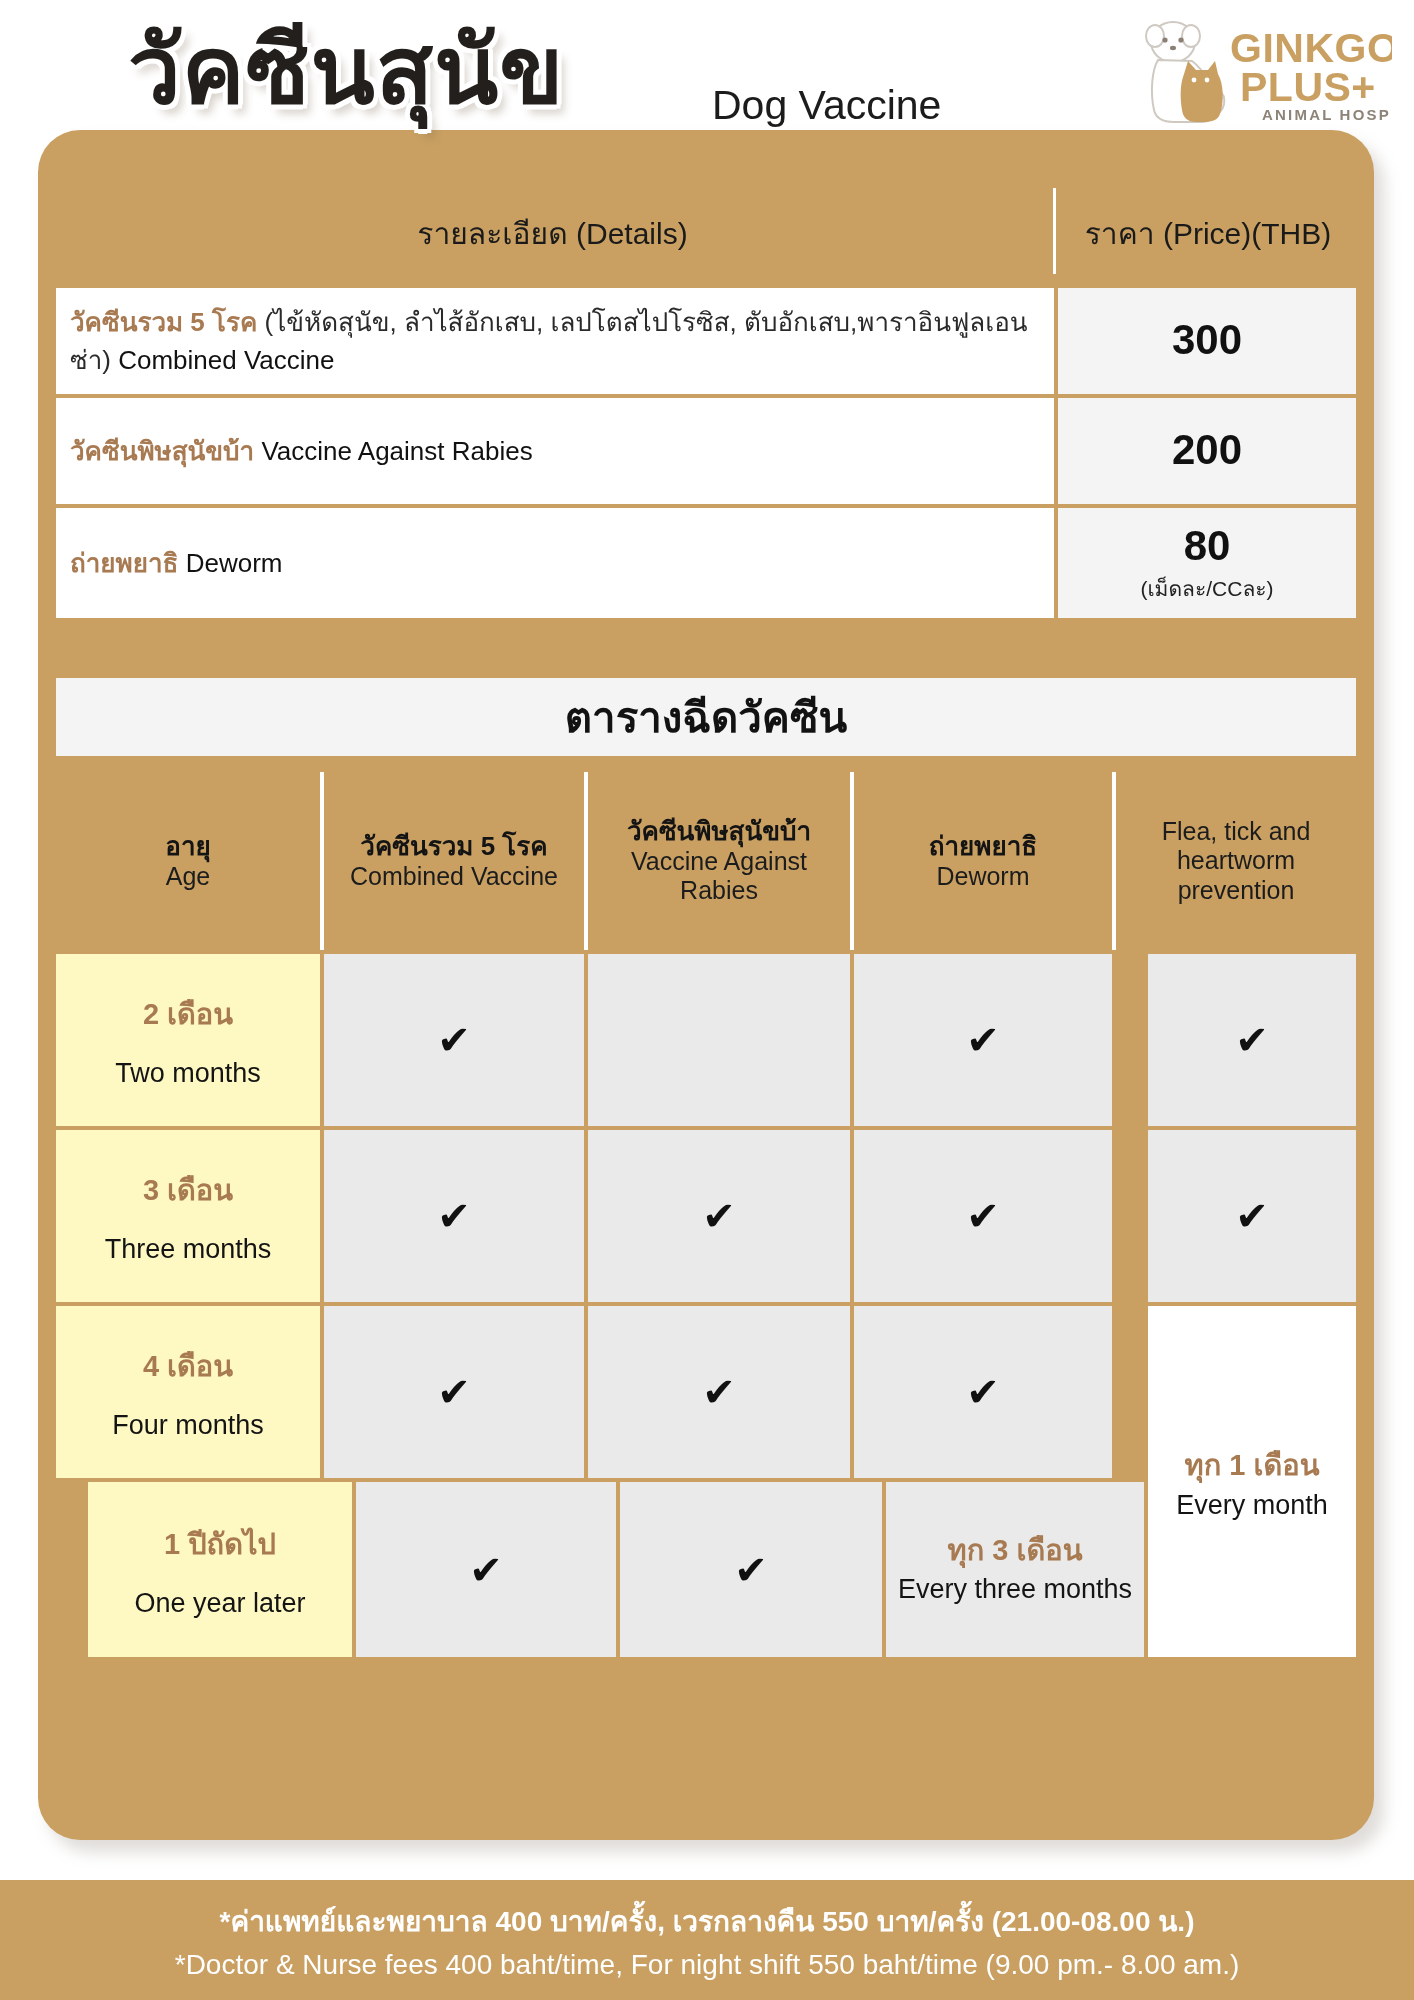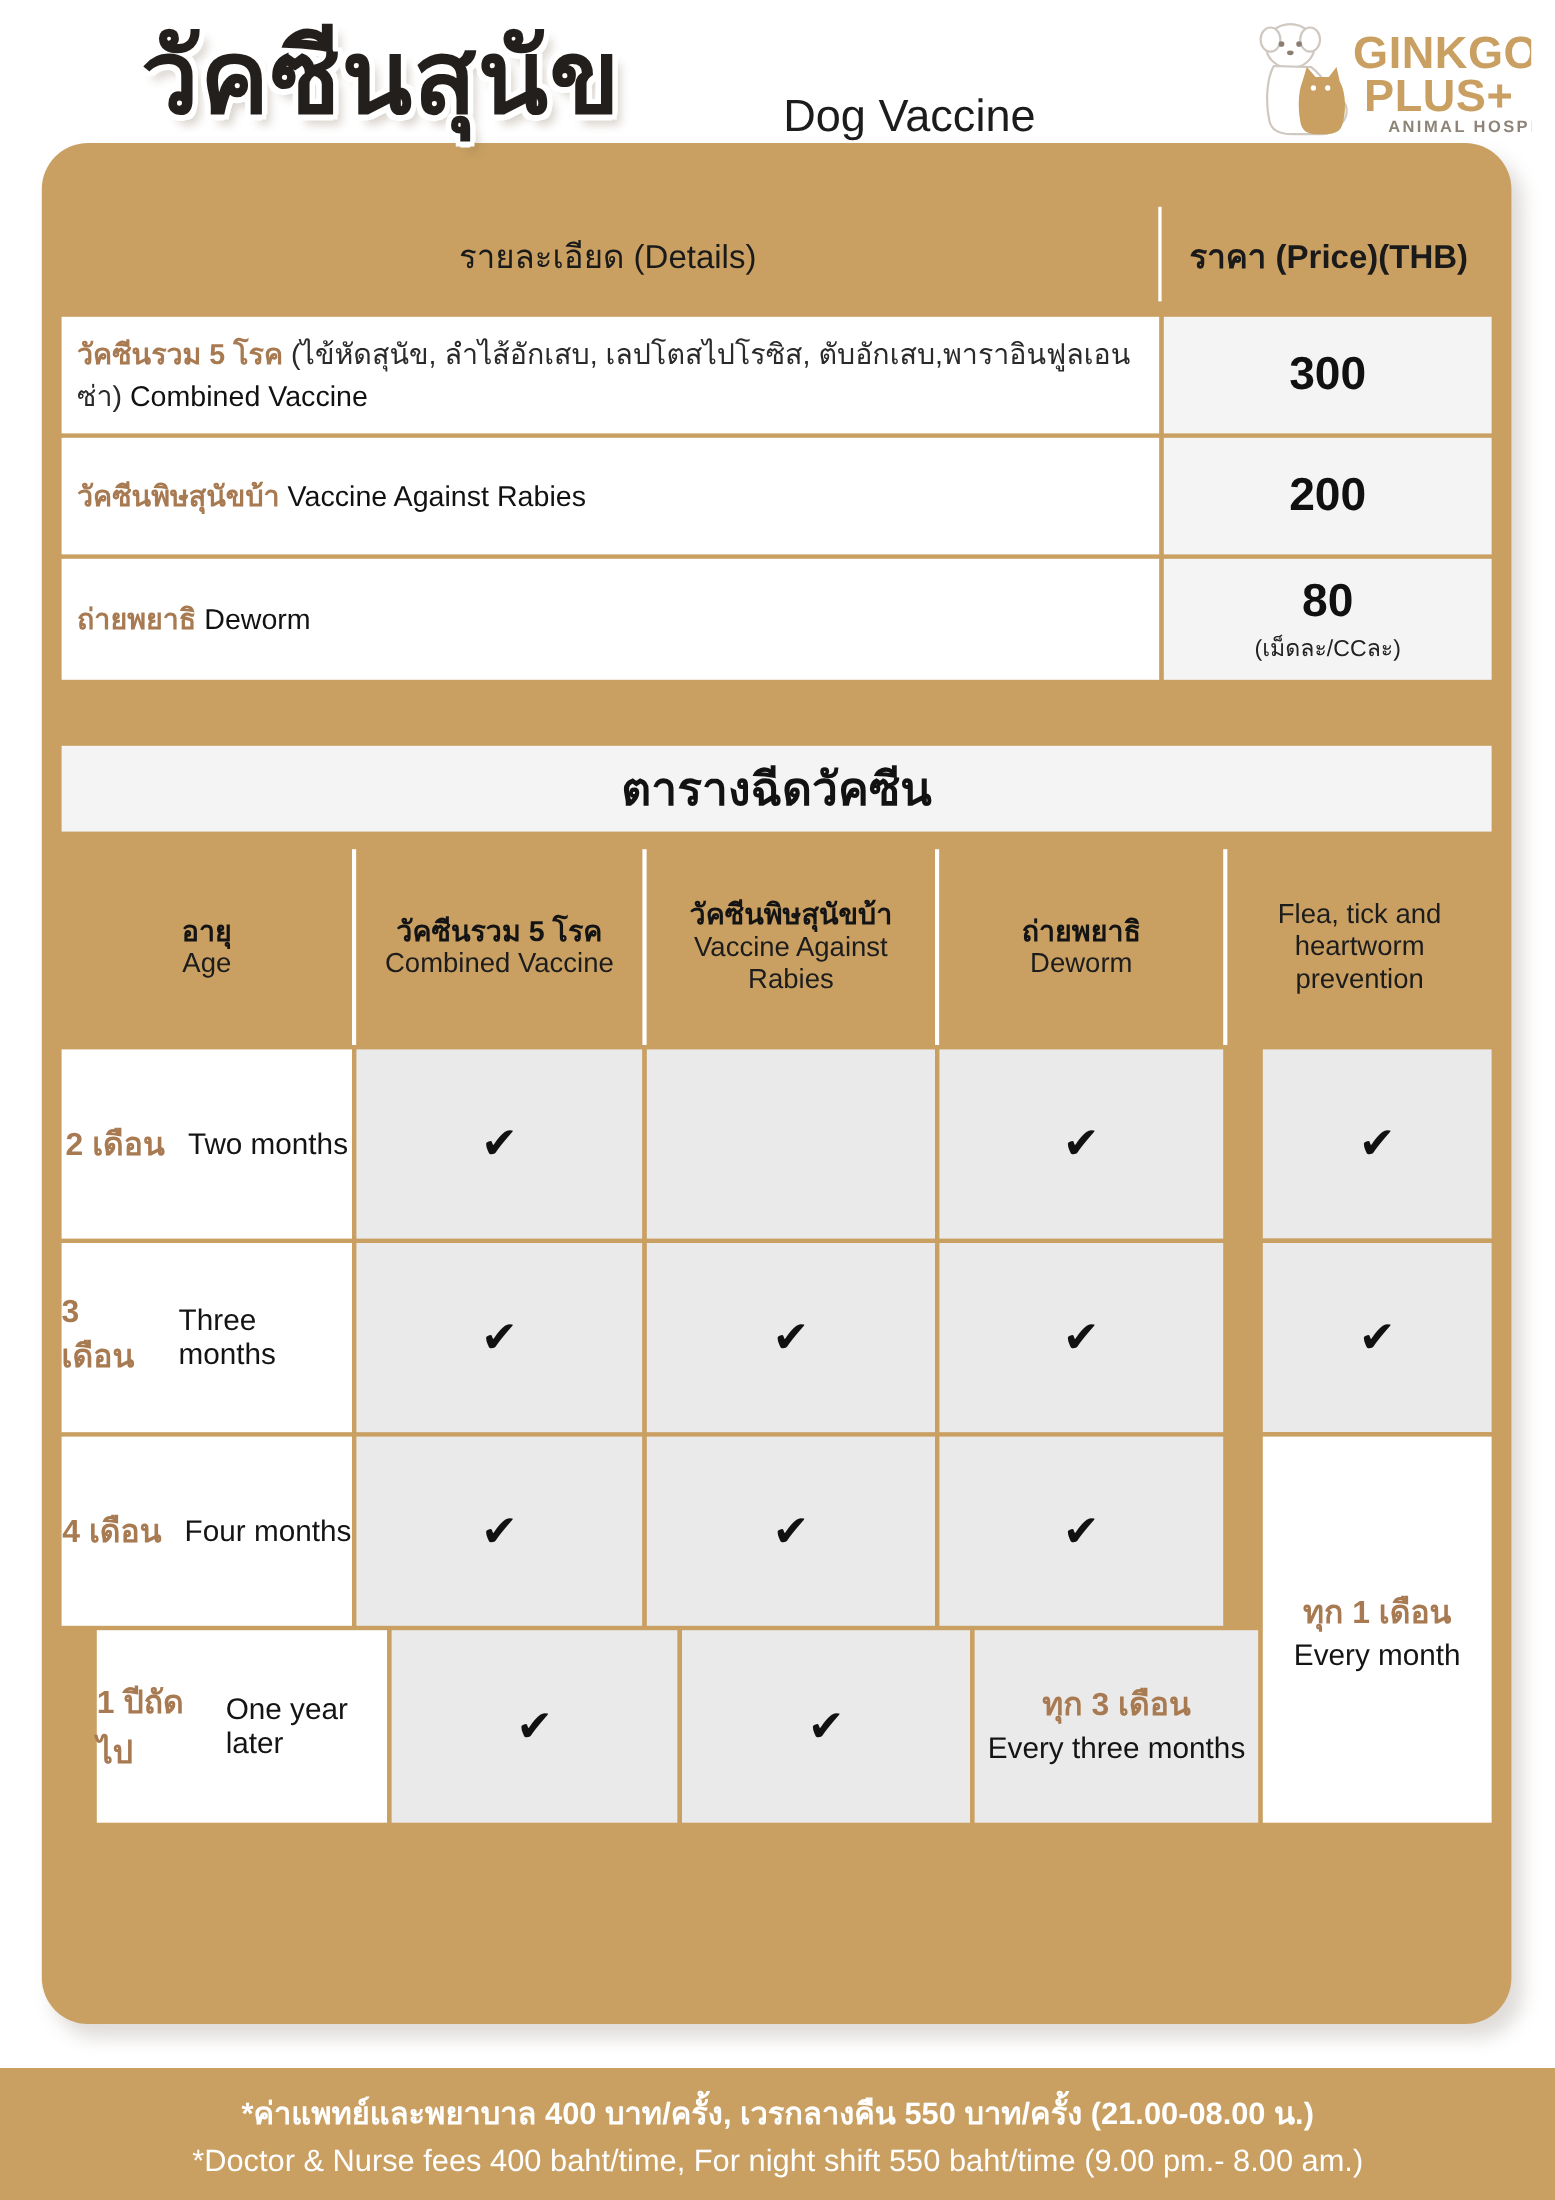--- a/index.html
+++ b/index.html
@@ -105,21 +105,20 @@
     background: #ffffff;
     margin: 6px 0 10px 0;
   }
   .price-head .ph-price {
     flex: 1;
     display: flex;
     align-items: center;
     justify-content: center;
     font-size: 30px;
     color: #1a1a1a;
-    font-weight: bold;
   }
 
   .price-rows {
     border: 4px solid #c9a062;
     background: #c9a062;
   }
   .price-row {
     display: flex;
     min-height: 110px;
     border-bottom: 4px solid #c9a062;
@@ -224,23 +223,23 @@
   .s-left { flex: 0 0 1046px; }
   .s-right { flex: 1; display: flex; flex-direction: column; }
 
   .s-brow { display: flex; }
   .r1 { height: 172px; }
   .r2 { height: 172px; }
   .r3 { height: 172px; }
   .r4 { height: 175px; padding-left: 32px; }
 
   .cell-age {
-    background: #ffffff;
-    display: flex;
-    flex-direction: row;
+    background: #fef9c3;
+    display: flex;
+    flex-direction: column;
     align-items: center;
     justify-content: center;
     gap: 21px;
   }
   .cell-age .age-th {
     font-size: 29px;
     font-weight: 700;
     color: #a87a52;
   }
   .cell-age .age-en {

